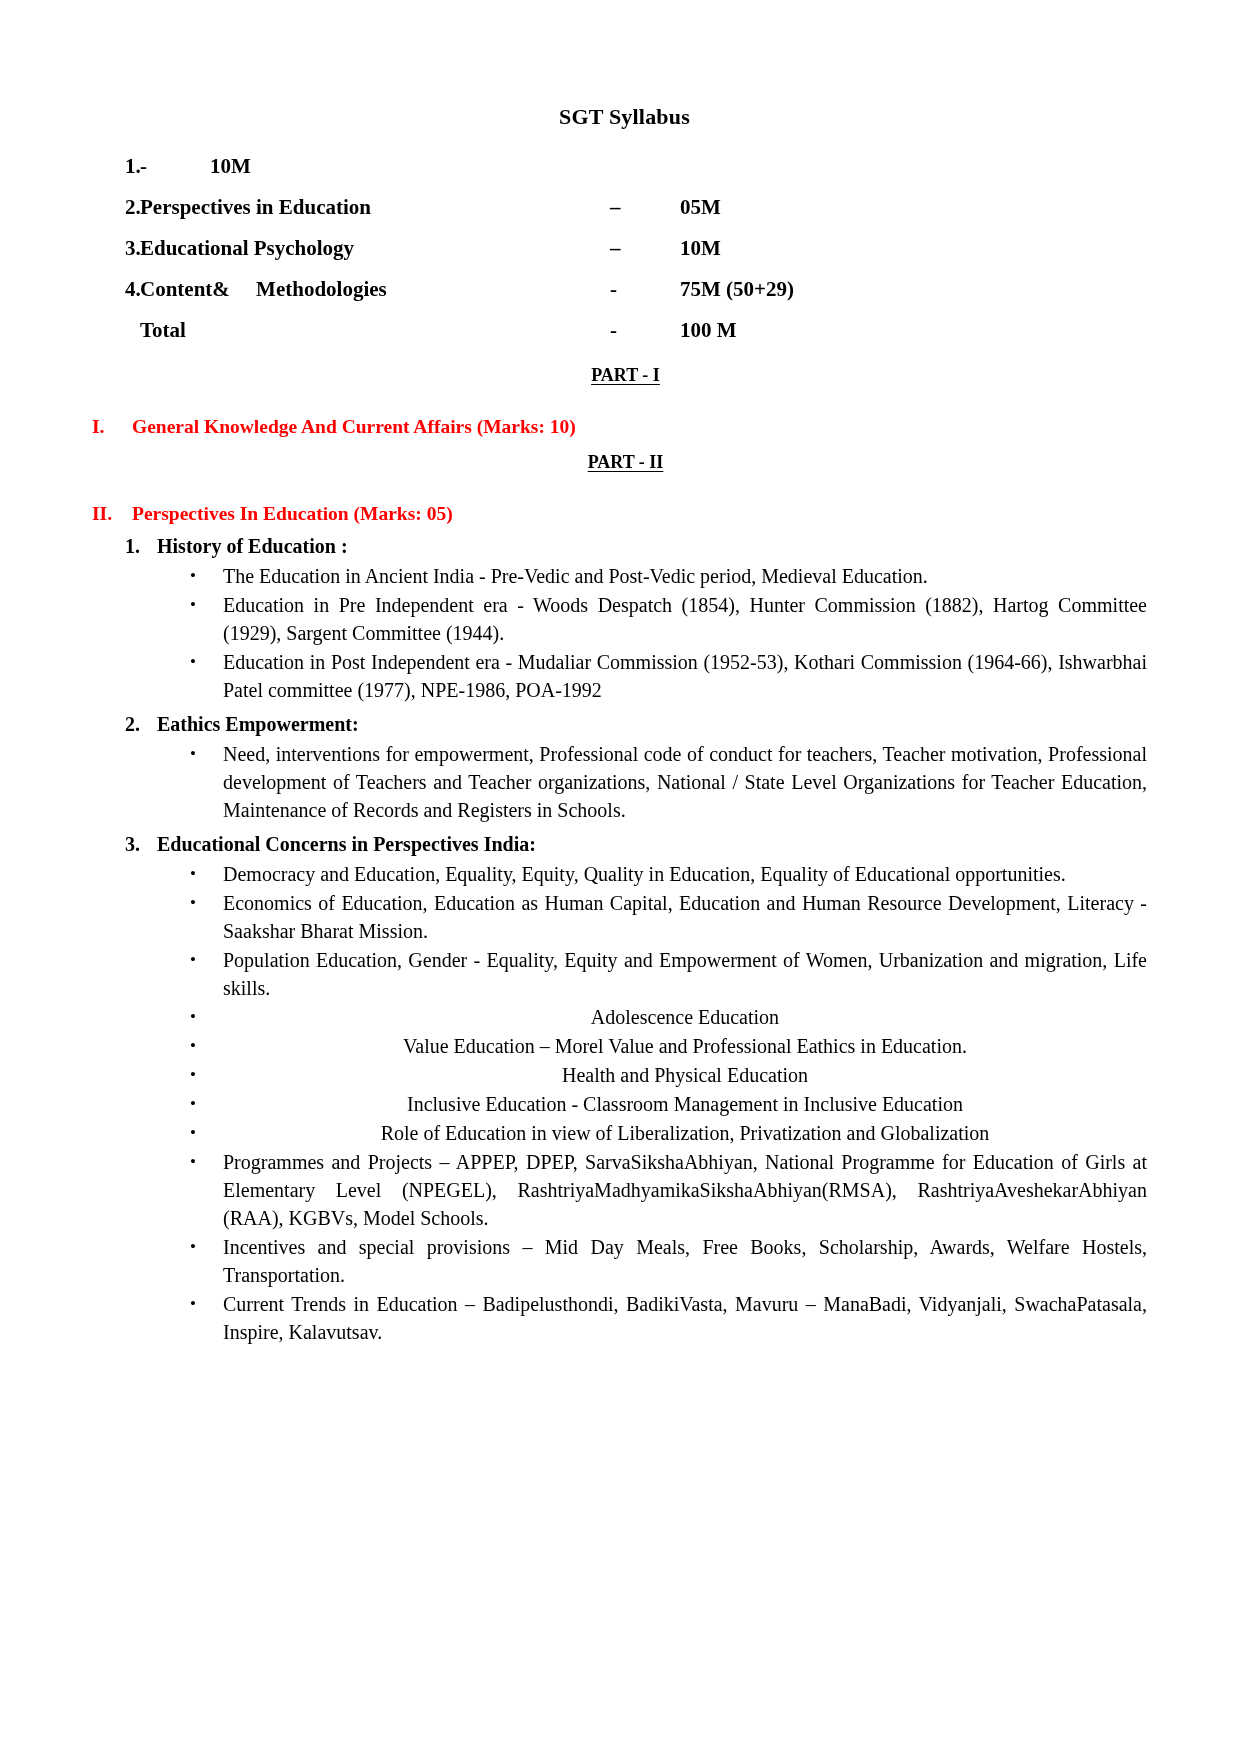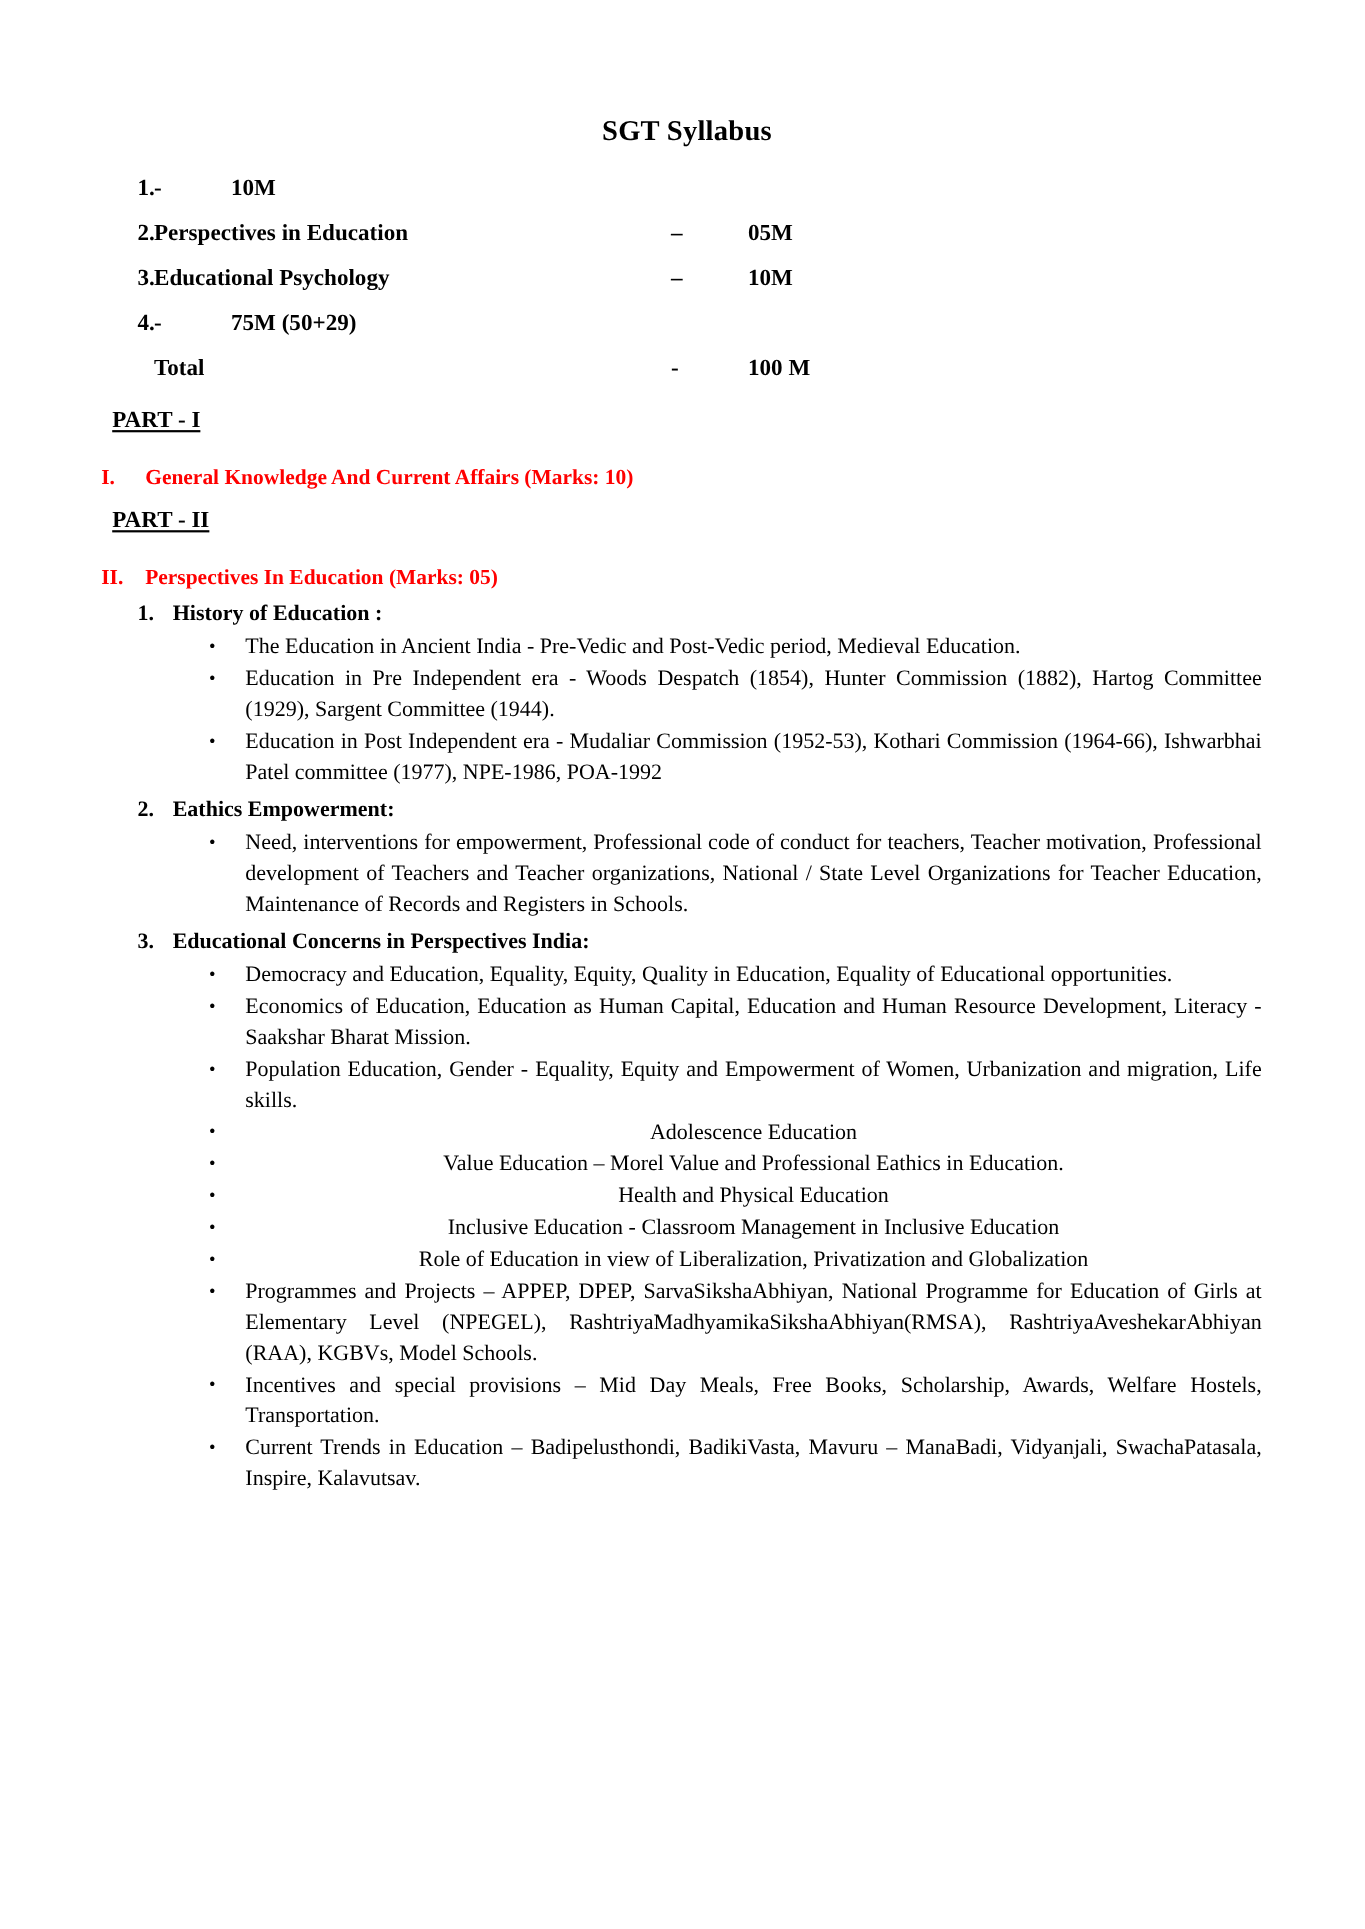--- a/index.html
+++ b/index.html
@@ -16,21 +16,21 @@
     box-sizing: border-box;
     padding: 104px 92px 60px 92px;
     font-family: "Liberation Serif", "DejaVu Serif", serif;
     color: #000000;
   }
 
   
   .doc-title {
     text-align: center;
     font-weight: bold;
-    font-size: 26px;
+    font-size: 22px;
     letter-spacing: 0.2px;
     margin: 0 0 16px 0;
     padding-left: 8px;
   }
 
   
   .marks-list {
     margin: 0 0 6px 0;
     padding: 0;
     list-style: none;
@@ -57,22 +57,23 @@
     width: 70px;
     text-align: left;
   }
   .marks-value {
     flex: 1;
     text-align: left;
   }
 
   
   .part-heading {
-    font-weight: bold;
-    font-size: 21px;
+    text-align: center;
+    font-weight: bold;
+    font-size: 18px;
     margin: 14px 0 14px 0;
     padding-left: 10px;
   }
   .part-heading span {
     text-decoration: underline;
     text-underline-offset: 3px;
   }
 
   
   .roman-section {
@@ -150,20 +151,21 @@
       <span class="marks-value">05M</span>
     </li>
     <li class="marks-row">
       <span class="marks-num">3.</span>
       <span class="marks-name">Educational Psychology</span>
       <span class="marks-dash">–</span>
       <span class="marks-value">10M</span>
     </li>
     <li class="marks-row">
       <span class="marks-num">4.</span>
+      <span class="marks-name">Content&amp;     Methodologies</span>
       <span class="marks-dash">-</span>
       <span class="marks-value">75M (50+29)</span>
     </li>
     <li class="marks-row">
       <span class="marks-num"></span>
       <span class="marks-name">Total</span>
       <span class="marks-dash">-</span>
       <span class="marks-value">100 M</span>
     </li>
   </ul>

